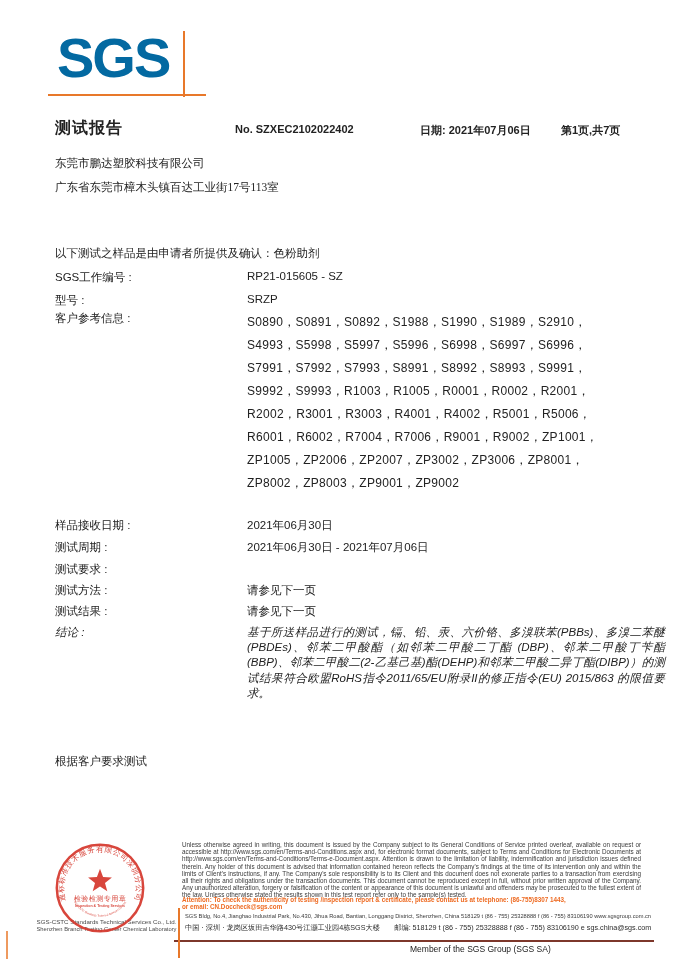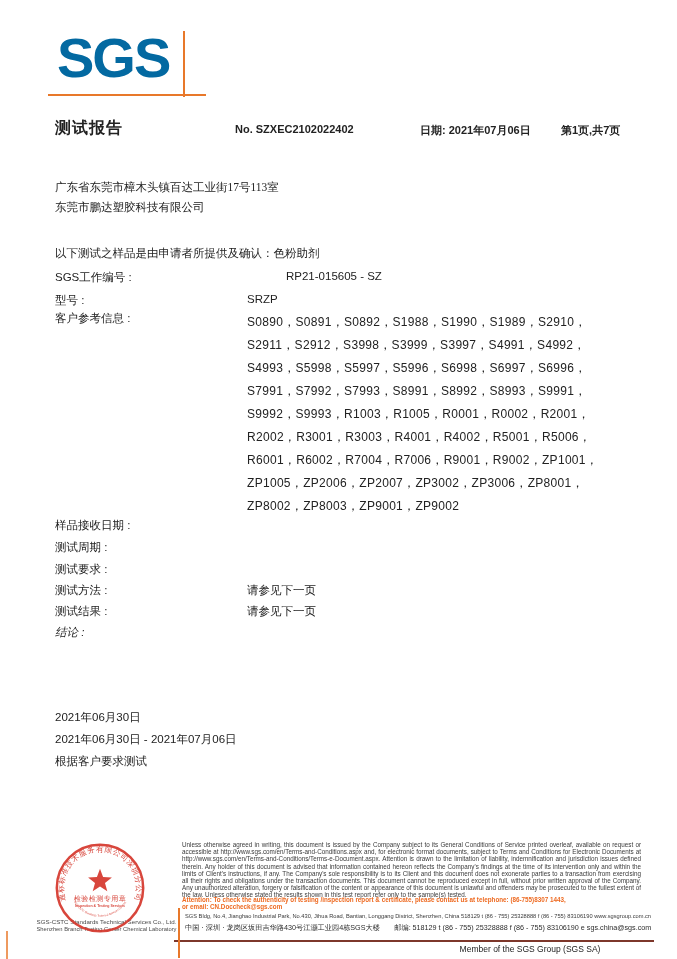--- a/index.html
+++ b/index.html
@@ -16,29 +16,29 @@
   }
   .logo-hline{position:absolute;left:48px;top:94px;width:158px;height:2px;background:#e8782a;}
   .logo-vline{position:absolute;left:183px;top:31px;width:2px;height:66px;background:#e8782a;}
   
   .hdr{position:absolute;font-weight:700;white-space:nowrap;}
   .hdr-title{left:55px;top:118px;font-size:16px;letter-spacing:1px;}
   .hdr-no{left:235px;top:123px;font-size:11px;}
   .hdr-date{left:420px;top:123px;font-size:11px;}
   .hdr-page{left:561px;top:123px;font-size:11px;}
   
-  .company{position:absolute;left:55px;top:156px;font-size:11.5px;margin-top:44px;}
+  .company{position:absolute;left:55px;top:156px;font-size:11.5px;}
   .addr{position:absolute;left:55px;top:180px;font-size:11.5px;font-family:Liberation Serif, serif;}
   
   .intro{position:absolute;left:55px;top:246px;font-size:11.5px;}
   .row{position:absolute;left:55px;font-size:11.5px;display:flex;align-items:flex-start;}
   .lbl{display:inline-block;width:192px;flex:0 0 192px;}
   .val{display:inline-block;white-space:nowrap;}
-  .r-job{top:270px;gap:39px;} .r-model{top:293px;} .r-ref{top:311px;}
-  .r-recv{top:518px;flex-direction:column;} .r-period{top:540px;flex-direction:column;} .r-req{top:562px;flex-direction:column;}
+  .r-job{top:270px;} .r-model{top:293px;} .r-ref{top:311px;}
+  .r-recv{top:518px;} .r-period{top:540px;} .r-req{top:562px;flex-direction:column;}
   .r-method{top:583px;} .r-result{top:604px;} .r-concl{top:625px;font-style:italic;}
   .codes{font-size:12px;line-height:23px;letter-spacing:.3px;}
   .conclusion{width:418px;white-space:normal;font-size:11.5px;line-height:15.2px;text-align:justify;}
   
   .disclaimer{
     position:absolute;left:182px;top:835px;width:459px;
     font-size:6.3px;line-height:7.1px;text-align:justify;color:#3a3a3a;
   }
   .attention{
     position:absolute;left:182px;top:896px;width:459px;
@@ -50,21 +50,21 @@
   }
   .addr-cn{
     position:absolute;left:185px;top:923px;width:470px;
     font-size:7.2px;color:#2c2c2c;white-space:nowrap;
   }
   .footer-hline{position:absolute;left:174px;top:940px;width:480px;height:2px;background:#7d372b;}
   .footer-vline{position:absolute;left:178px;top:908px;width:2px;height:50px;background:#e8782a;}
   .corner-vline{position:absolute;left:6px;top:931px;width:2px;height:28px;background:#e8782a;opacity:.75;}
   .member{
     position:absolute;left:410px;top:944px;width:240px;
-    font-size:8.5px;color:#222;text-align:center;
+    font-size:8.5px;color:#222;
   }
   .org-lines{position:absolute;left:24px;top:918px;width:165px;text-align:center;color:#4a4a4a;}
   .org1{font-size:6.2px;line-height:8px;}
   .org2{font-size:5.8px;line-height:7px;}
   .stamp{position:absolute;left:52px;top:840px;width:96px;height:96px;opacity:.92;}
 </style>
 </head>
 <body>
 
 <div class="page">
@@ -92,21 +92,20 @@
 
   <div class="row r-model">
     <span class="lbl">型号 :</span>
     <span class="val">SRZP</span>
   </div>
 
   <div class="row r-ref">
     <span class="lbl">客户参考信息 :</span>
     <div class="codes">
       <div>S0890，S0891，S0892，S1988，S1990，S1989，S2910，</div>
-      <div>S2911，S2912，S3998，S3999，S3997，S4991，S4992，</div>
       <div>S4993，S5998，S5997，S5996，S6998，S6997，S6996，</div>
       <div>S7991，S7992，S7993，S8991，S8992，S8993，S9991，</div>
       <div>S9992，S9993，R1003，R1005，R0001，R0002，R2001，</div>
       <div>R2002，R3001，R3003，R4001，R4002，R5001，R5006，</div>
       <div>R6001，R6002，R7004，R7006，R9001，R9002，ZP1001，</div>
       <div>ZP1005，ZP2006，ZP2007，ZP3002，ZP3006，ZP8001，</div>
       <div>ZP8002，ZP8003，ZP9001，ZP9002</div>
     </div>
   </div>
 
@@ -130,20 +129,21 @@
     <span class="val">请参见下一页</span>
   </div>
 
   <div class="row r-result">
     <span class="lbl">测试结果 :</span>
     <span class="val">请参见下一页</span>
   </div>
 
   <div class="row r-concl">
     <span class="lbl">结论 :</span>
+    <span class="val conclusion">基于所送样品进行的测试，镉、铅、汞、六价铬、多溴联苯(PBBs)、多溴二苯醚(PBDEs)、邻苯二甲酸酯（如邻苯二甲酸二丁酯 (DBP)、邻苯二甲酸丁苄酯(BBP)、邻苯二甲酸二(2-乙基己基)酯(DEHP)和邻苯二甲酸二异丁酯(DIBP)）的测试结果符合欧盟RoHS指令2011/65/EU附录II的修正指令(EU) 2015/863 的限值要求。</span>
   </div>
 
   <p class="disclaimer">Unless otherwise agreed in writing, this document is issued by the Company subject to its General Conditions of Service printed overleaf, available on request or accessible at http://www.sgs.com/en/Terms-and-Conditions.aspx and, for electronic format documents, subject to Terms and Conditions for Electronic Documents at http://www.sgs.com/en/Terms-and-Conditions/Terms-e-Document.aspx. Attention is drawn to the limitation of liability, indemnification and jurisdiction issues defined therein. Any holder of this document is advised that information contained hereon reflects the Company's findings at the time of its intervention only and within the limits of Client's instructions, if any. The Company's sole responsibility is to its Client and this document does not exonerate parties to a transaction from exercising all their rights and obligations under the transaction documents. This document cannot be reproduced except in full, without prior written approval of the Company. Any unauthorized alteration, forgery or falsification of the content or appearance of this document is unlawful and offenders may be prosecuted to the fullest extent of the law. Unless otherwise stated the results shown in this test report refer only to the sample(s) tested.</p>
 
   <div class="attention">
     <span style="display:block">Attention: To check the authenticity of testing /inspection report &amp; certificate, please contact us at telephone: (86-755)8307 1443,</span>
     <span style="display:block">or email: CN.Doccheck@sgs.com</span>
   </div>
 
   <div class="addr-en">SGS Bldg, No.4, Jianghao Industrial Park, No.430, Jihua Road, Bantian, Longgang District, Shenzhen, China 518129    t (86 - 755) 25328888    f (86 - 755) 83106190    www.sgsgroup.com.cn</div>

